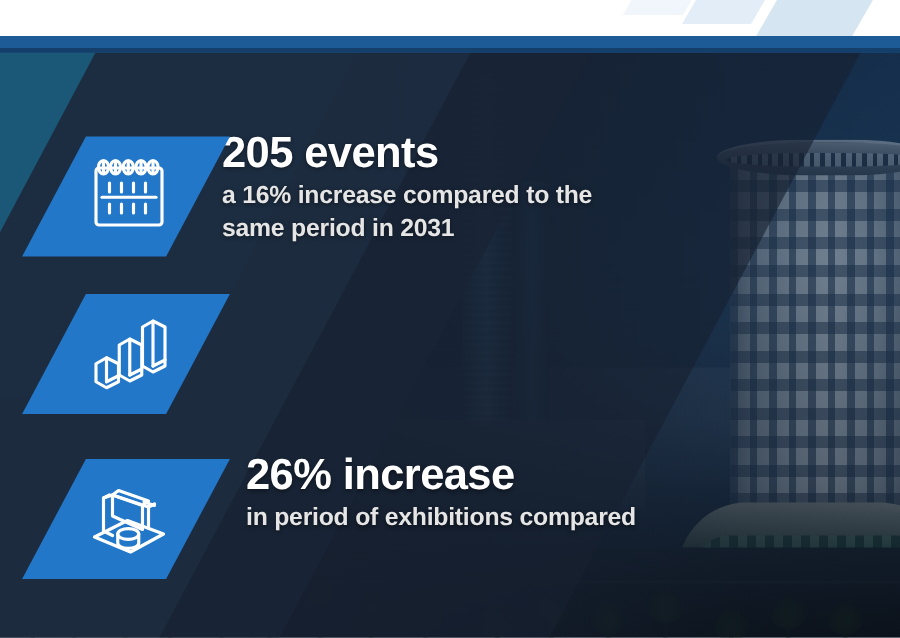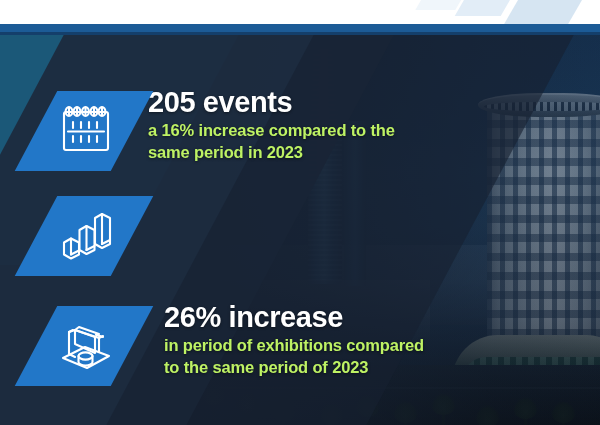--- a/index.html
+++ b/index.html
@@ -316,21 +316,21 @@
     font-weight: 700;
     color: #ffffff;
     letter-spacing: -0.4px;
     line-height: 1.05;
     margin: 0 0 3px 0;
     text-shadow: 0 1px 3px rgba(0,0,0,.45);
   }
   .subline {
     font-size: 16.5px;
     font-weight: 600;
-    color: #bef264;
+    color: #e5e5e5;
     line-height: 1.28;
     margin: 0;
     letter-spacing: -0.15px;
     text-shadow: 0 1px 3px rgba(0,0,0,.50);
   }
 </style>
 </head>
 <body>
 
 <div id="stage">
@@ -405,21 +405,21 @@
             <ellipse cx="47" cy="12.5" rx="3.4" ry="4.4"></ellipse>
             <path d="M13 32.5h36"></path>
             <path d="M18 23v6M26 23v6M34 23v6M42 23v6"></path>
             <path d="M18 37v6M26 37v6M34 37v6M42 37v6"></path>
           </svg>
         </div>
       </div>
       <div class="stat-text">
         <div class="headline">205 events</div>
         <div class="subline">a 16% increase compared to the</div>
-        <div class="subline">same period in 2023</div>
+        <div class="subline">same period in 2031</div>
       </div>
     </div>
 
     <div class="stat-row row-2">
       <div class="icon-slot">
         <div class="icon-para"></div>
         <div class="icon-art">
           <svg viewBox="0 0 62 62" width="62" height="62" fill="none" stroke="#ffffff" stroke-width="2.1" stroke-linecap="round" stroke-linejoin="round">
 
             <path d="M9 38.5l7-4 8 4v12l-8 4-7-4z"></path>
@@ -458,18 +458,17 @@
             <path d="M41 20.5l3 1M45 22l3 1"></path>
 
             <ellipse cx="30.5" cy="42" rx="7" ry="3.6"></ellipse>
             <path d="M23.5 42v6c0 2 3.2 3.6 7 3.6s7-1.6 7-3.6v-6"></path>
           </svg>
         </div>
       </div>
       <div class="stat-text">
         <div class="headline">26% increase</div>
         <div class="subline">in period of exhibitions compared</div>
-        <div class="subline">to the same period of 2023</div>
       </div>
     </div>
 
   </div>
 </div>
 
 </body></html>

